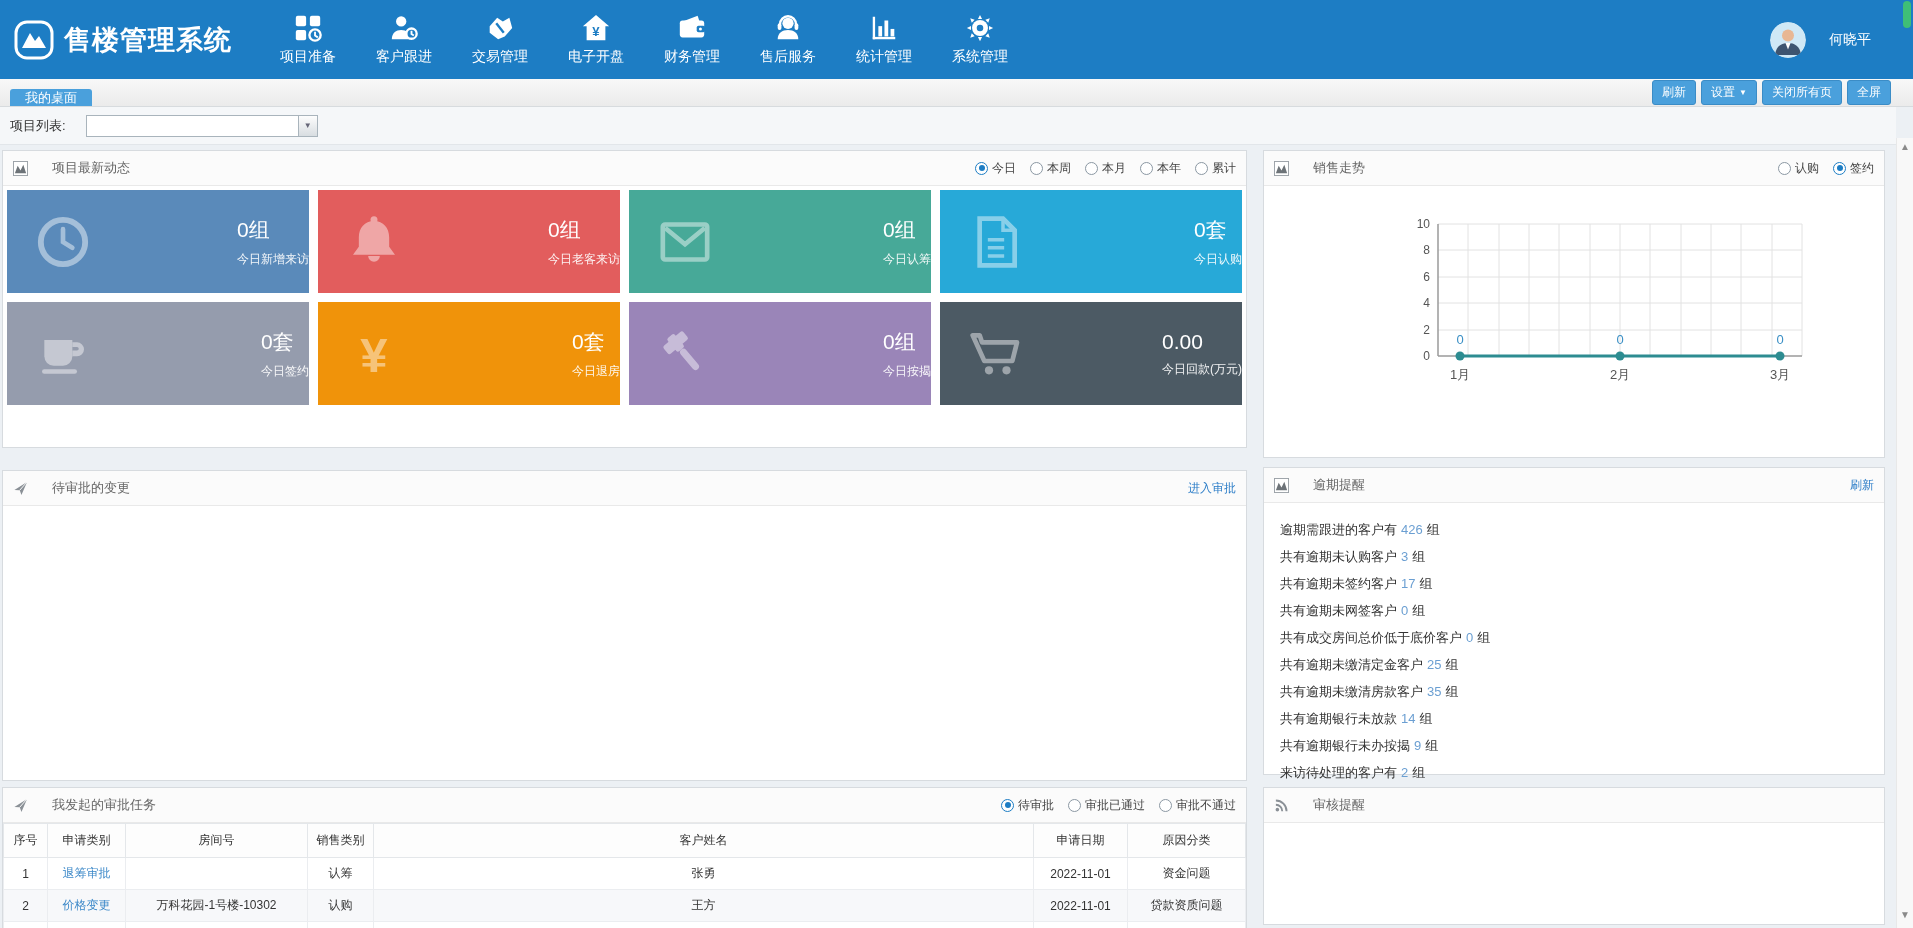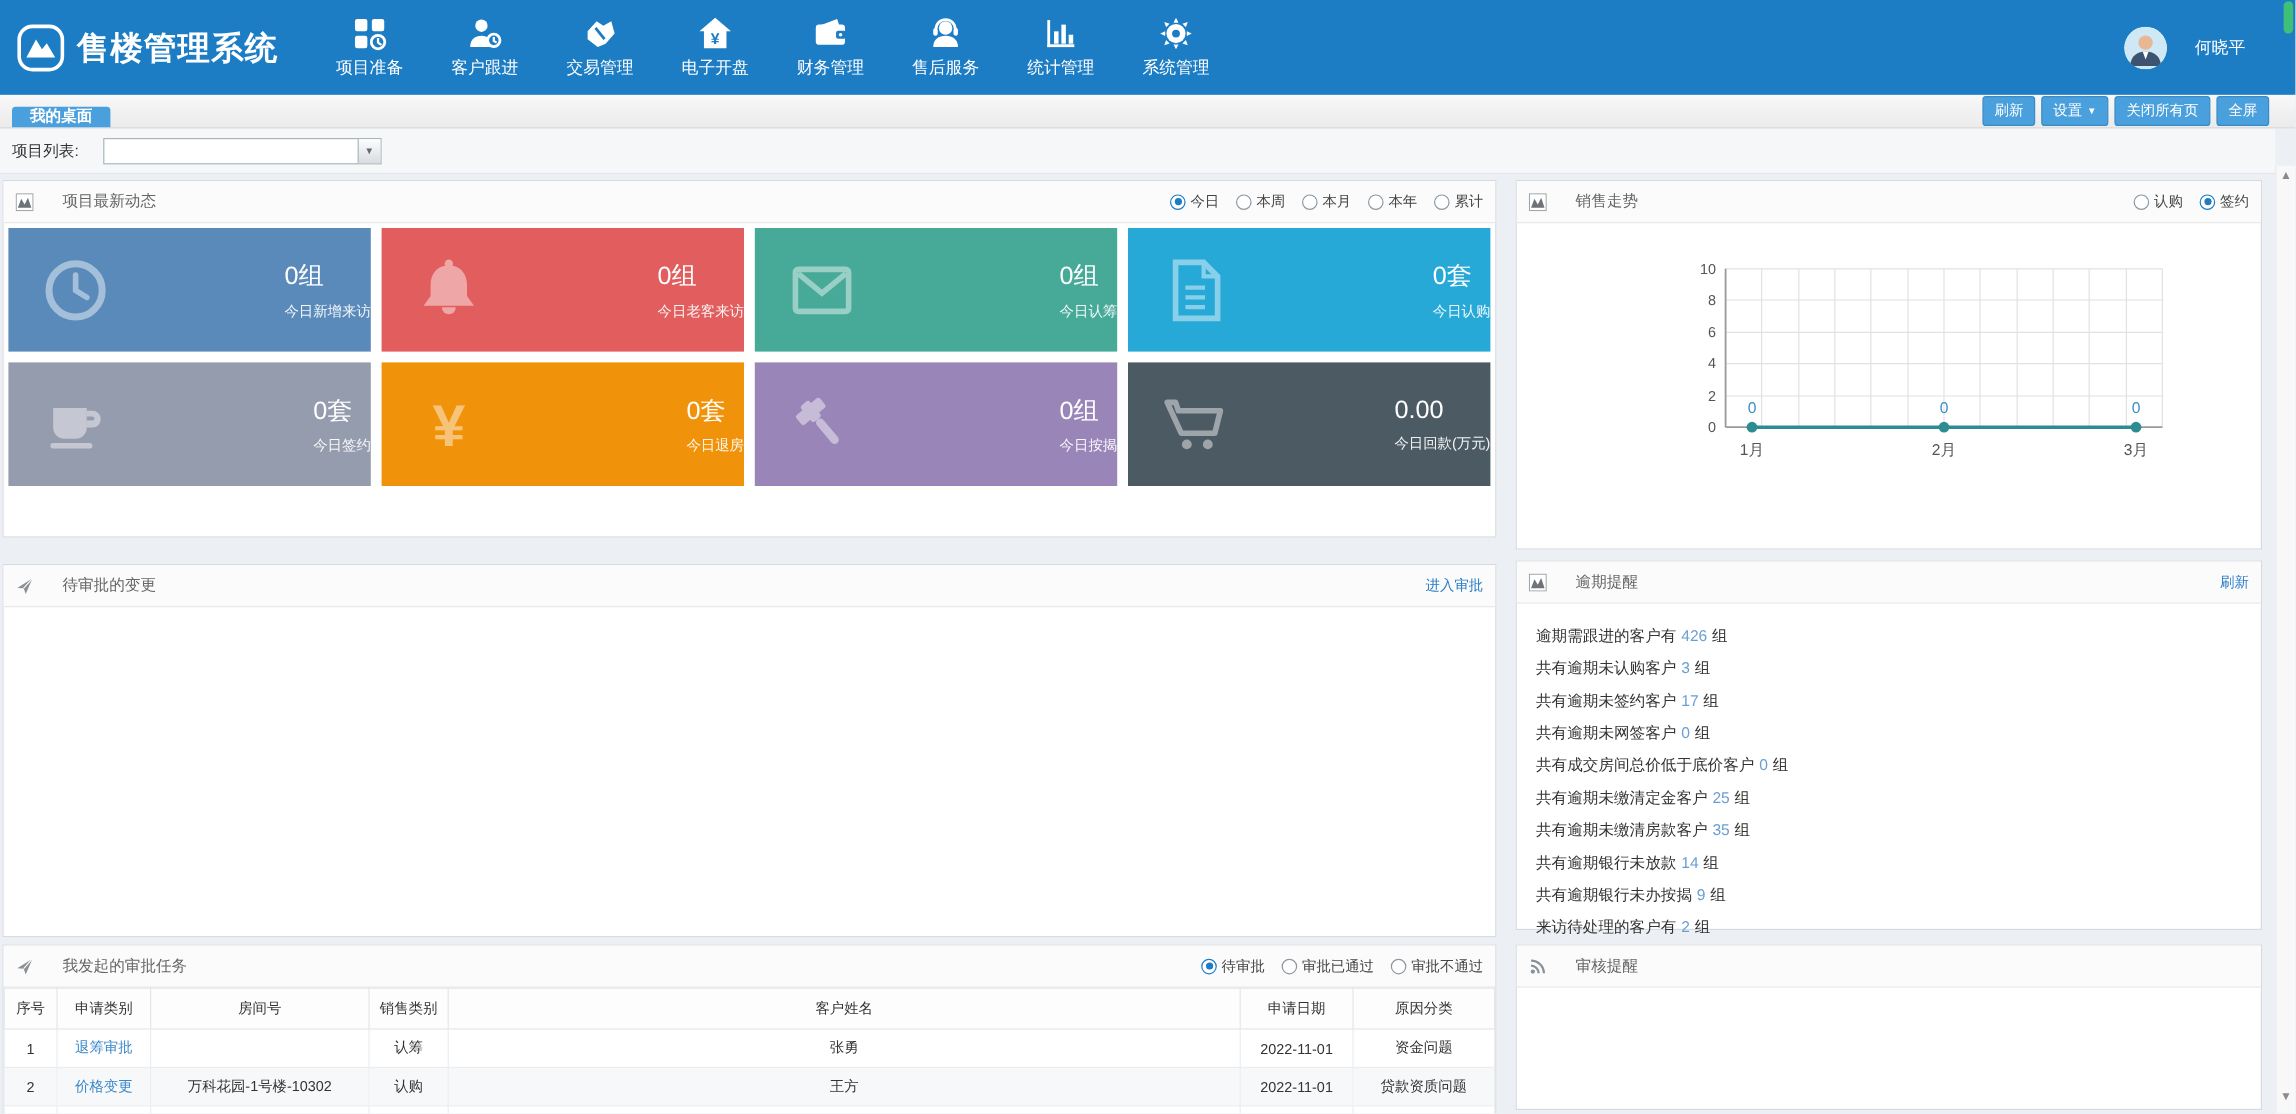--- a/index.html
+++ b/index.html
@@ -20,22 +20,22 @@
   .nav-user { margin-left:auto; display:flex; align-items:center; gap:23px;
               padding-right:42px; cursor:pointer;text-align:center; }
   .avatar { width:36px; height:36px; border-radius:50%; overflow:hidden; flex:none; }
   .nav-user .name { font-size:14px; }
 
   
   .tabbar { position:absolute; top:79px; left:0; width:100%; height:28px;
             background:linear-gradient(#f8f8f8,#ebebeb); border-bottom:1px solid #d7dbde;
             display:flex; align-items:flex-end; z-index:4; }
   .tab-active { margin-left:10px; height:17px; background:#4aa0dc; color:#fff;
-                font-size:13px; font-weight:bold; padding:0 15px;
-                border-radius:3px 3px 0 0; display:flex; align-items:flex-end; cursor:pointer; }
+                font-size:13px; font-weight:normal; padding:0 15px;
+                border-radius:3px 3px 0 0; display:flex; align-items:flex-start; cursor:pointer; }
   .tab-actions { margin-left:auto; display:flex; gap:5px; padding-right:22px; align-items:center; height:100%; }
   .tbtn { background:#4aa0dc; color:#fff; font-size:12px; padding:3px 9px;
           border-radius:3px; border:1px solid #3b8cc6; cursor:pointer;
           display:flex; align-items:center; gap:4px; white-space:nowrap; }
   .tbtn .caret { font-size:8px; line-height:1; }
 
   
   .toolbar { position:absolute; top:107px; left:0; width:1896px; height:38px;
              background:#f5f7f9; border-bottom:1px solid #e2e6ea;
              display:flex; align-items:center; padding-left:10px; gap:20px; }

